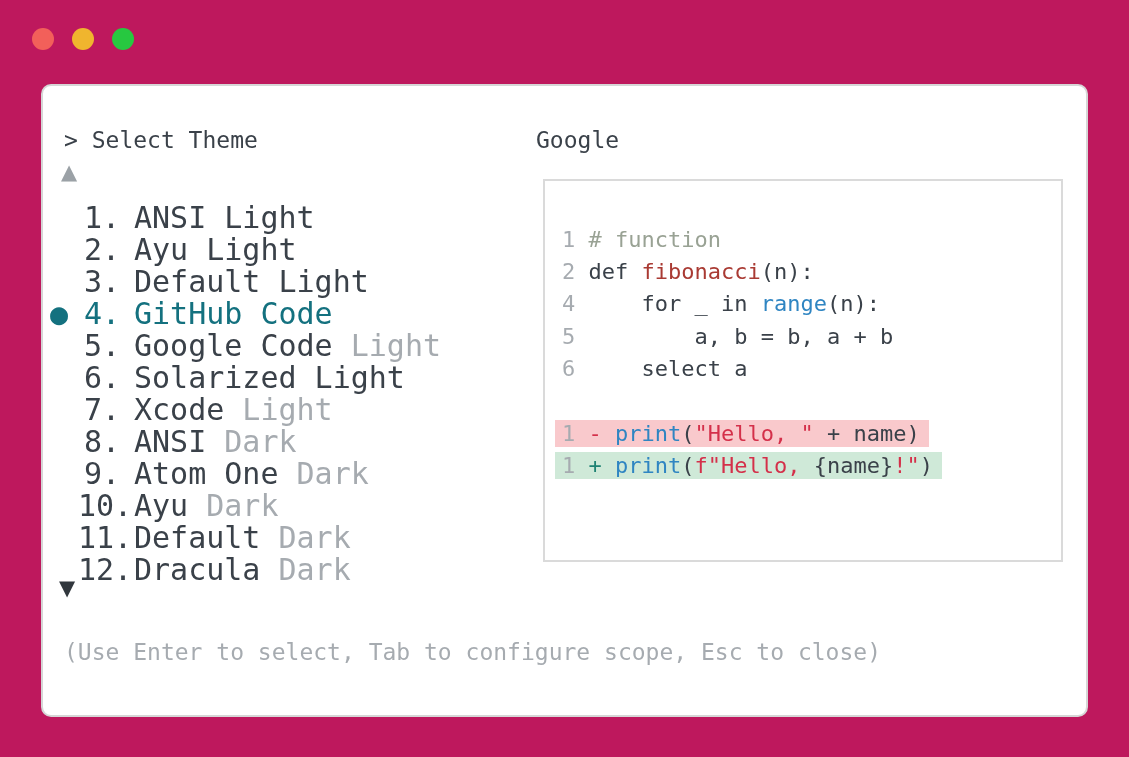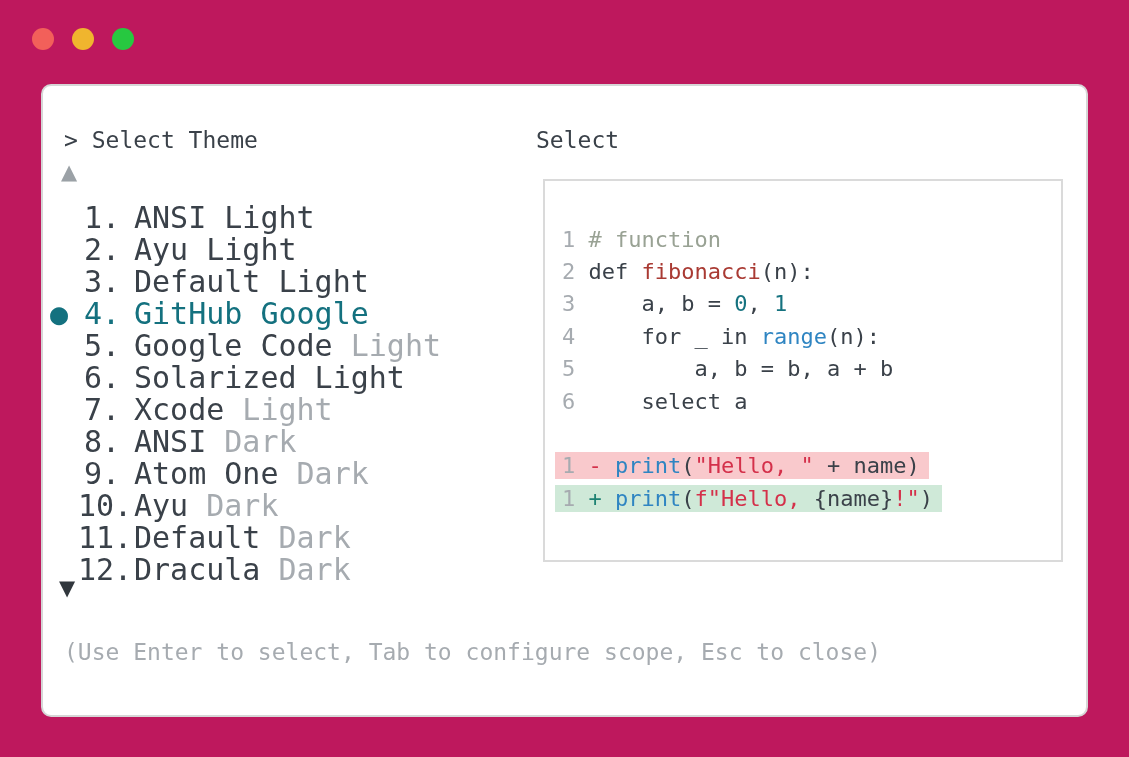--- a/index.html
+++ b/index.html
@@ -43,51 +43,48 @@
 <div id="stage" style="--accent: #14717f; --dark: #3a4149; --muted: #a6abb0; --removed-bg: #f9c9cc; --added-bg: #cfe9d8;">
 
   <div class="traffic">
     <span class="tlight" style="background: rgb(242, 96, 90);"></span>
     <span class="tlight" style="background: rgb(240, 181, 46);"></span>
     <span class="tlight" style="background: rgb(39, 200, 64);"></span>
   </div>
 
   <div class="window">
     <div class="prompt">&gt; Select Theme</div>
-    <div class="preview-label">Select</div>
+    <div class="preview-label">Google</div>
 
     <div class="scroll-up">▲</div>
 
     <div class="tlist" id="theme-list">
         <div class="titem"><span class="marker"></span><span class="num">1.</span><span class="item-label">ANSI Light</span></div>
         <div class="titem"><span class="marker"></span><span class="num">2.</span><span class="item-label">Ayu Light</span></div>
         <div class="titem"><span class="marker"></span><span class="num">3.</span><span class="item-label">Default Light</span></div>
-        <div class="titem selected"><span class="marker">●</span><span class="num">4.</span><span class="item-label">GitHub Google</span></div>
+        <div class="titem selected"><span class="marker">●</span><span class="num">4.</span><span class="item-label">GitHub Code</span></div>
         <div class="titem"><span class="marker"></span><span class="num">5.</span><span class="item-label">Google Code<span class="muted">&nbsp;Light</span></span></div>
         <div class="titem"><span class="marker"></span><span class="num">6.</span><span class="item-label">Solarized Light</span></div>
         <div class="titem"><span class="marker"></span><span class="num">7.</span><span class="item-label">Xcode<span class="muted">&nbsp;Light</span></span></div>
         <div class="titem"><span class="marker"></span><span class="num">8.</span><span class="item-label">ANSI<span class="muted">&nbsp;Dark</span></span></div>
         <div class="titem"><span class="marker"></span><span class="num">9.</span><span class="item-label">Atom One<span class="muted">&nbsp;Dark</span></span></div>
         <div class="titem"><span class="marker"></span><span class="num">10.</span><span class="item-label">Ayu<span class="muted">&nbsp;Dark</span></span></div>
         <div class="titem"><span class="marker"></span><span class="num">11.</span><span class="item-label">Default<span class="muted">&nbsp;Dark</span></span></div>
         <div class="titem"><span class="marker"></span><span class="num">12.</span><span class="item-label">Dracula<span class="muted">&nbsp;Dark</span></span></div>
       </div>
 
     <div class="scroll-down">▼</div>
 
     <div class="pbox">
       <div class="code" id="code-block">
           <div class="cline">
             <span class="linewrap"><span class="lnum">1</span> <span class="tk" style="color: rgb(153, 162, 148);"># function</span></span>
           </div>
           <div class="cline">
             <span class="linewrap"><span class="lnum">2</span> <span class="tk" style="color: rgb(58, 65, 73);">def </span><span class="tk" style="color: rgb(169, 58, 51);">fibonacci</span><span class="tk" style="color: rgb(58, 65, 73);">(n):</span></span>
-          </div>
-          <div class="cline">
-            <span class="linewrap"><span class="lnum">3</span> <span class="tk" style="color: rgb(58, 65, 73);">    a, b = </span><span class="tk" style="color: rgb(21, 114, 127);">0</span><span class="tk" style="color: rgb(58, 65, 73);">, </span><span class="tk" style="color: rgb(21, 114, 127);">1</span></span>
           </div>
           <div class="cline">
             <span class="linewrap"><span class="lnum">4</span> <span class="tk" style="color: rgb(58, 65, 73);">    for _ in </span><span class="tk" style="color: rgb(47, 133, 194);">range</span><span class="tk" style="color: rgb(58, 65, 73);">(n):</span></span>
           </div>
           <div class="cline">
             <span class="linewrap"><span class="lnum">5</span> <span class="tk" style="color: rgb(58, 65, 73);">        a, b = b, a + b</span></span>
           </div>
           <div class="cline">
             <span class="linewrap"><span class="lnum">6</span> <span class="tk" style="color: rgb(58, 65, 73);">    select a</span></span>
           </div>

